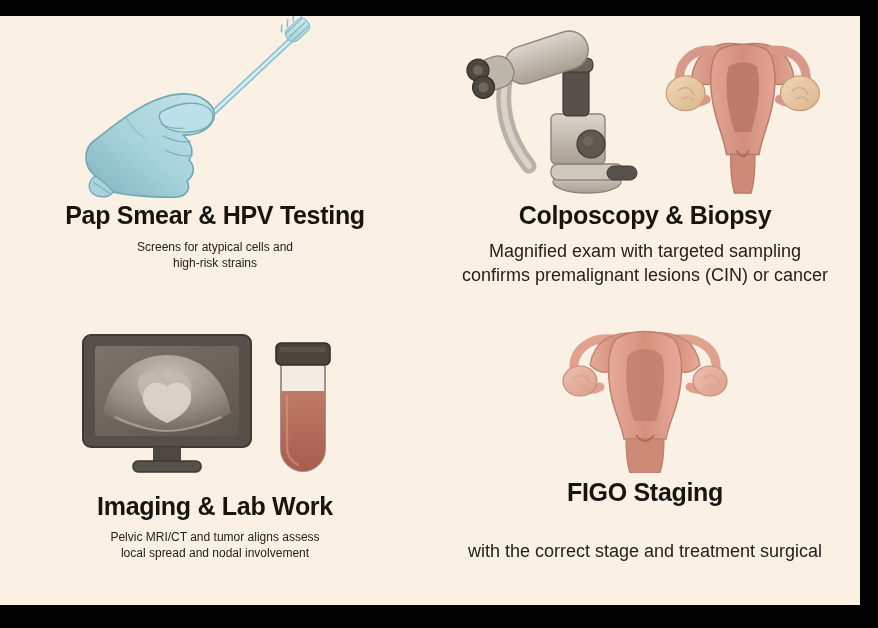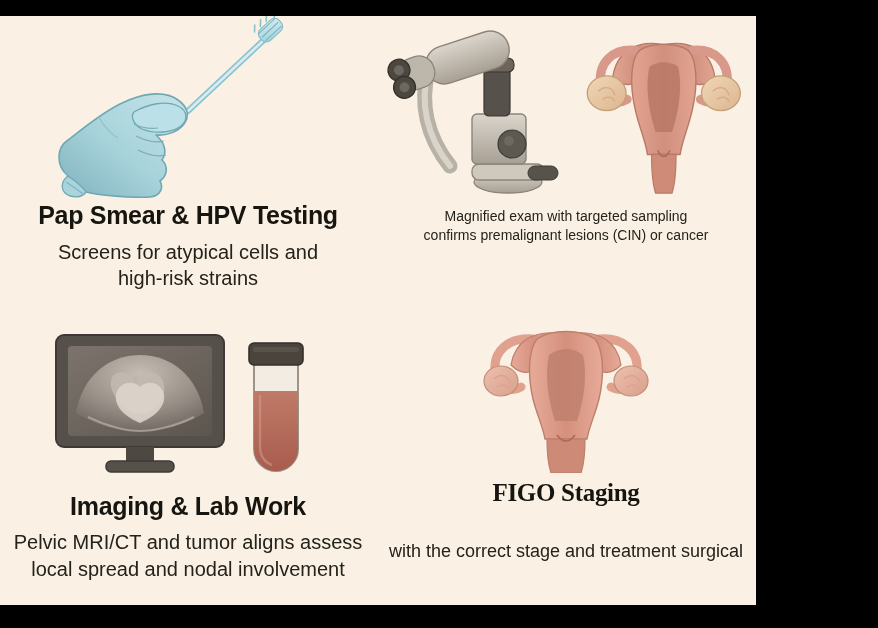--- a/index.html
+++ b/index.html
@@ -5,47 +5,47 @@
   html,body{margin:0;padding:0;background:#000;}
   body{width:878px;height:628px;overflow:hidden;
        font-family:"Liberation Sans","DejaVu Sans",sans-serif;}
 
   #stage{position:relative;width:878px;height:628px;background:#000;overflow:hidden;}
 
   .letterbox{position:absolute;left:0;width:878px;background:#000;z-index:40;}
   .letterbox.top{top:0;height:16px;}
   .letterbox.bottom{bottom:0;height:23px;}
 
-  #canvas{position:absolute;left:0;top:16px;width:756px;height:589px;
+  #canvas{position:absolute;left:0;top:16px;width:860px;height:589px;
           background:#faf1e4;overflow:hidden;}
 
   .grid{position:absolute;inset:0;display:grid;
         grid-template-columns:1fr 1fr;grid-template-rows:1fr 1fr;}
 
   .card{position:relative;display:flex;flex-direction:column;
         align-items:center;justify-content:flex-start;}
 
   .art{position:relative;width:100%;flex:0 0 auto;}
   .art svg{display:block;margin:0 auto;}
 
   .title{font-size:25px;font-weight:bold;color:#17150f;letter-spacing:-.3px;
          text-align:center;line-height:1.1;white-space:nowrap;}
-  .caption{font-size:20px;color:#25221b;text-align:center;line-height:1.34;
+  .caption{font-size:12px;color:#25221b;text-align:center;line-height:1.34;
            white-space:pre-line;margin-top:9px;}
 
   
   .c1 .art{height:182px;}
   .c1 .title{margin-top:4px;}
   .c2 .art{height:182px;}
   .c2 .title{margin-top:4px;}
-  .c2 .caption{font-size:14px;}
+  .c2 .caption{font-size:18px;}
   .c3 .art{height:150px;margin-top:18px;}
   .c3 .title{margin-top:14px;}
   .c4 .art{height:150px;margin-top:12px;}
-  .c4 .title{margin-top:6px;font-family:Liberation Serif, serif;}
+  .c4 .title{margin-top:6px;}
   .c4 .caption{font-size:18px;}
   .c4 .caption .clip{display:block;}
 </style>
 </head>
 <body>
 
 <div id="stage">
 
   <div class="letterbox top"></div>
 
@@ -163,20 +163,21 @@
                        L82 100 C74 76 72 52 76 36 Z" fill="#b87766" opacity=".85"></path>
               <path d="M78 122 L102 122 C102 142 100 154 98 160 L82 160 C80 154 78 142 78 122 Z" fill="#cf8b78" stroke="#b87a68" stroke-width="1.2"></path>
               <path d="M84 118 C88 126 92 126 96 118" fill="none" stroke="#a96a58" stroke-width="1.5"></path>
               <ellipse cx="34" cy="62" rx="19" ry="17" fill="url(#ov)" stroke="#c4a079" stroke-width="1.3"></ellipse>
               <path d="M26 60 C32 54 40 56 42 64 M30 68 C36 64 40 66 42 70" fill="none" stroke="#d6a890" stroke-width="1.4"></path>
               <ellipse cx="146" cy="62" rx="19" ry="17" fill="url(#ov)" stroke="#c4a079" stroke-width="1.3"></ellipse>
               <path d="M138 60 C144 54 152 56 154 64 M142 68 C148 64 152 66 154 70" fill="none" stroke="#d6a890" stroke-width="1.4"></path>
             </g>
           </svg>
         </div>
+        <div class="title">Colposcopy &amp; Biopsy</div>
         <div class="caption">Magnified exam with targeted sampling
 confirms premalignant lesions (CIN) or cancer</div>
       </div>
 
       <div class="card c3">
         <div class="art">
           <svg width="280" height="150" viewBox="0 0 280 150">
             <defs>
               <linearGradient id="scr" x1="0" y1="0" x2="1" y2="1">
                 <stop offset="0" stop-color="#7b736c"></stop>

